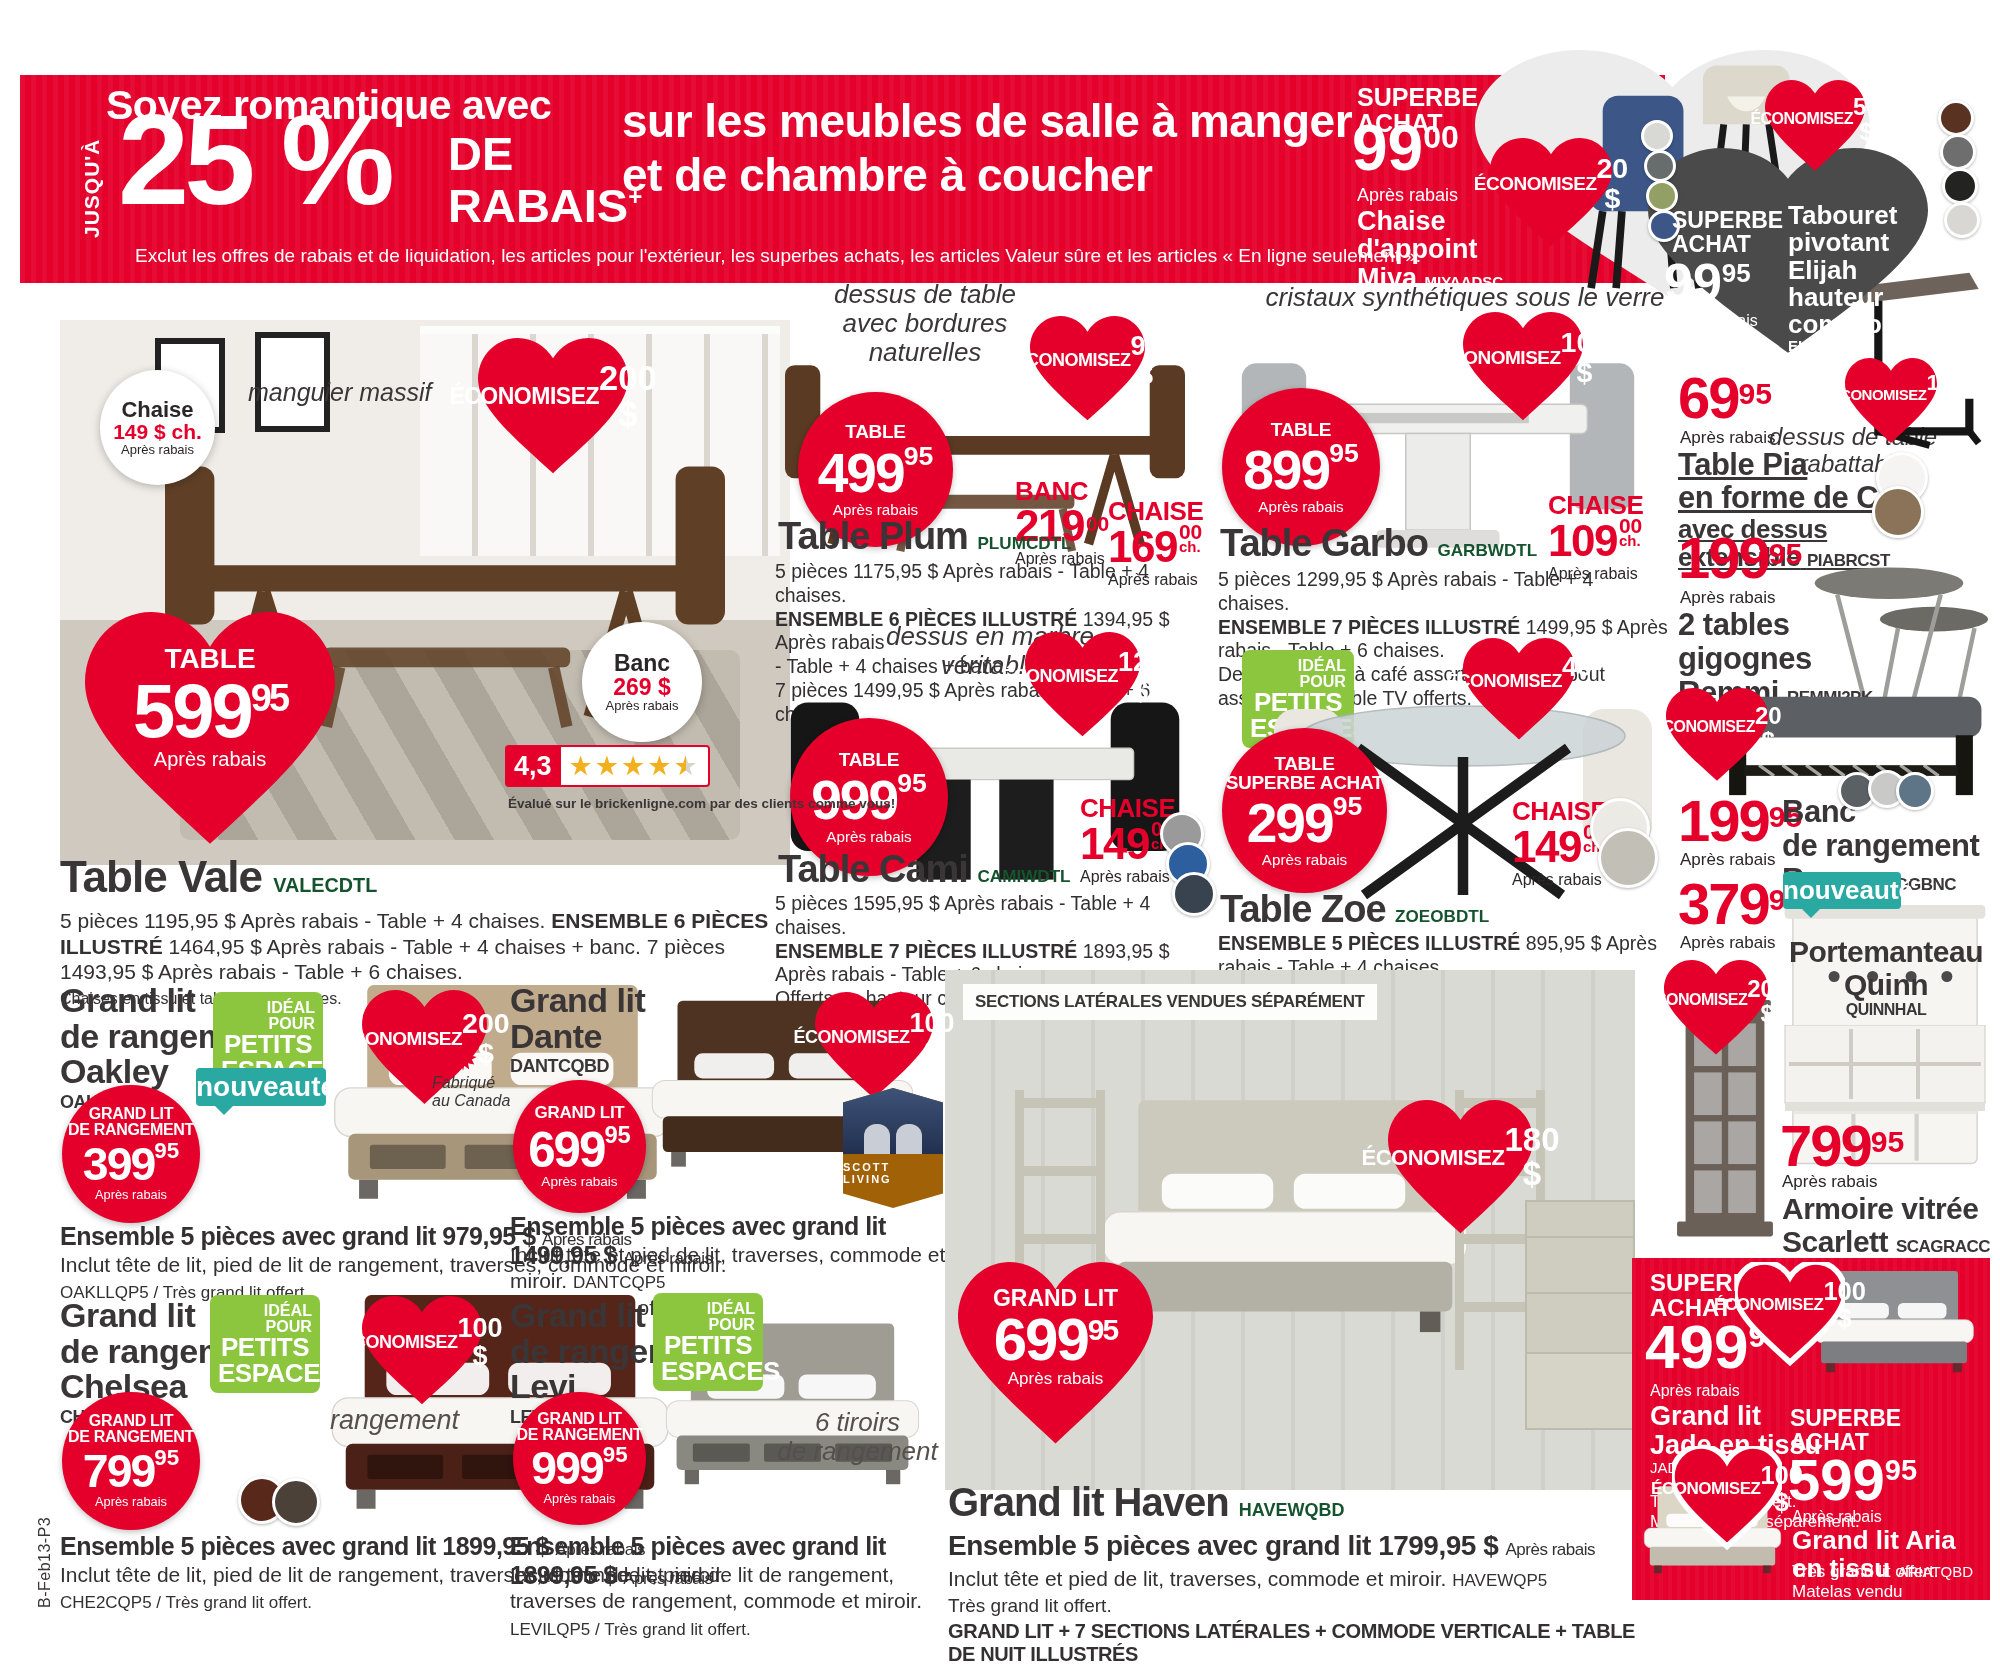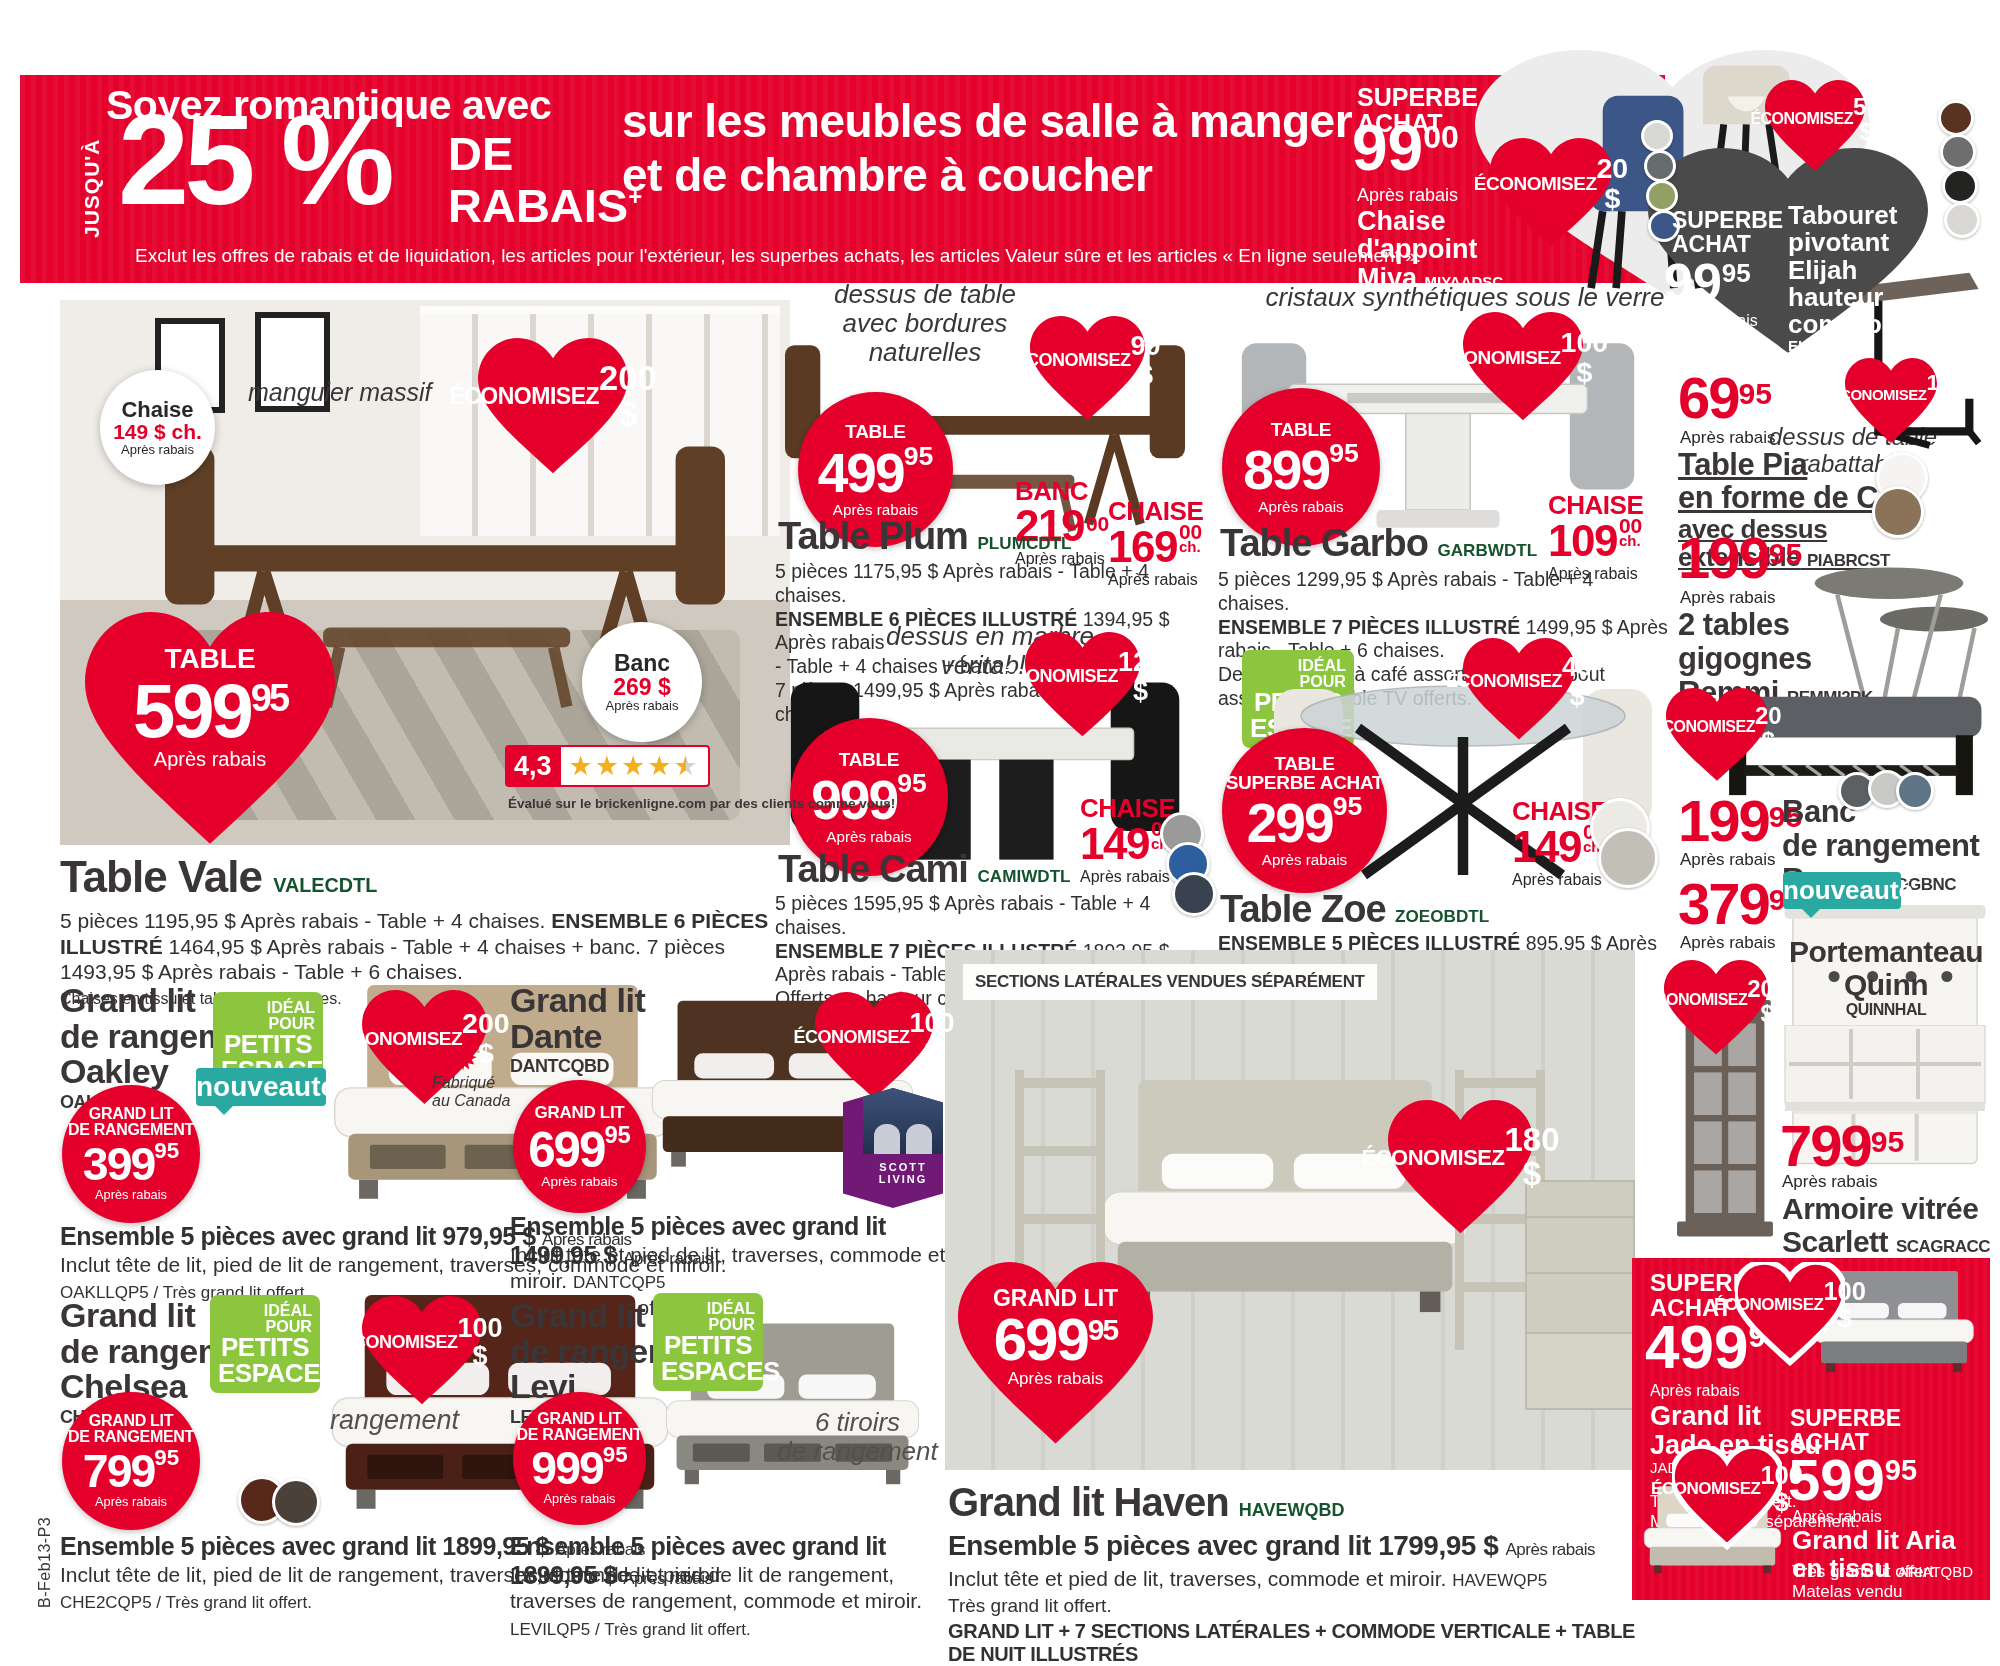--- a/index.html
+++ b/index.html
@@ -61,34 +61,34 @@
   .lead .sm{font-size:17px;font-weight:normal;}
   .body{position:absolute;font-size:21px;line-height:1.25;color:#333031;}
   .body .cd{font-size:17px;}
   
   .gbadge{position:absolute;background:var(--green);color:#fff;font-weight:bold;text-align:center;
     border-radius:8px;padding:7px 8px;line-height:1;}
   .gb1{display:block;font-size:.62em;text-align:right;}
   .gb2{display:block;font-size:1em;letter-spacing:-.5px;}
   .nbadge{position:absolute;background:var(--teal);color:#fff;font-weight:bold;text-align:center;border-radius:4px;}
   .nbadge:after{content:"";position:absolute;left:18px;bottom:-9px;border:10px solid transparent;border-top-color:var(--teal);border-bottom:0;}
-  .photo{position:absolute;overflow:hidden;}
+  .photo{position:absolute;overflow:hidden;margin-top:20px;}
   .note{position:absolute;font-style:italic;color:#3a3637;text-align:center;line-height:1.12;}
   .swatch{position:absolute;border-radius:50%;border:3px solid #fff;box-shadow:0 1px 3px rgba(0,0,0,.3);}
   
   .rating{position:absolute;display:flex;align-items:stretch;height:42px;}
   .rat-num{background:var(--red);color:#fff;font-weight:bold;font-size:27px;display:flex;align-items:center;padding:0 9px;border-radius:4px 0 0 4px;}
   .rat-stars{background:#fff;border:2px solid var(--red);border-left:0;display:flex;align-items:center;padding:0 8px;border-radius:0 4px 4px 0;font-size:27px;color:var(--gold);letter-spacing:2px;}
   .star-half{background:linear-gradient(90deg,var(--gold) 50%,#d7d4cc 50%);-webkit-background-clip:text;background-clip:text;color:transparent;}
   .rat-cap{position:absolute;font-size:13.5px;font-weight:bold;color:#3a3637;}
   
   .redbox{position:absolute;background:var(--red);
     background-image:repeating-linear-gradient(90deg,rgba(255,255,255,.04) 0 4px,rgba(0,0,0,0) 4px 9px);}
-  .scott{position:absolute;background:#701a75;border-radius:10px;color:#fff;text-align:center;overflow:hidden;
-    clip-path:polygon(50% 0,100% 12%,100% 88%,50% 100%,0 88%,0 12%);padding-left:20px;}
+  .scott{position:absolute;background:#a16207;border-radius:10px;color:#fff;text-align:left;overflow:hidden;
+    clip-path:polygon(50% 0,100% 12%,100% 88%,50% 100%,0 88%,0 12%);}
   .scott .ph{height:55%;background:linear-gradient(180deg,#3d5378,#22304f);display:flex;align-items:flex-end;justify-content:center;gap:6px;}
   .scott .man{width:26px;height:30px;background:#c9cdd6;border-radius:12px 12px 0 0;}
   .scott .nm{font-size:11px;letter-spacing:2px;padding-top:7px;font-weight:bold;}
   .framedart{position:absolute;background:#fff;border:6px solid #222;}
   .sidecode{position:absolute;font-size:16px;color:#3a3637;letter-spacing:.5px;}
 </style>
 </head>
 <body>
 
 <svg width="0" height="0" style="position:absolute" aria-hidden="true">

